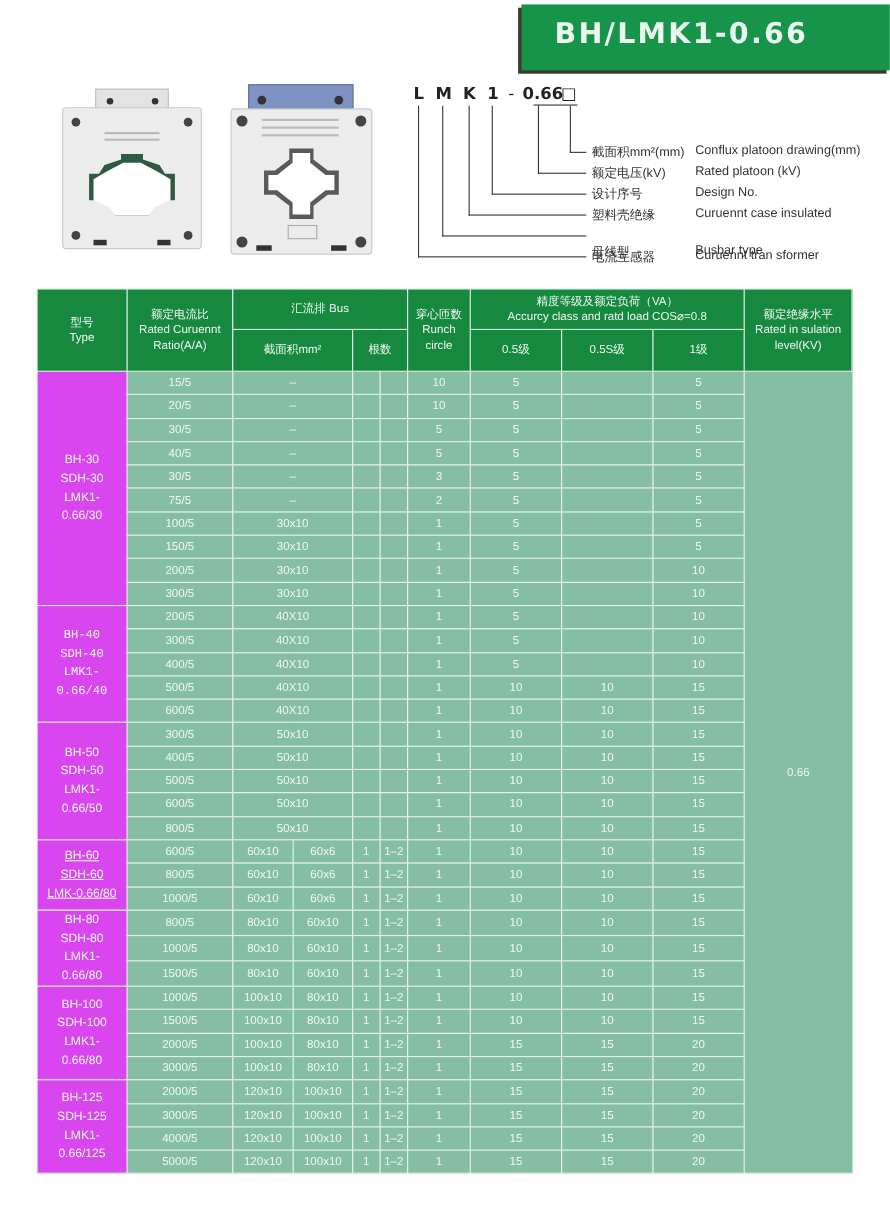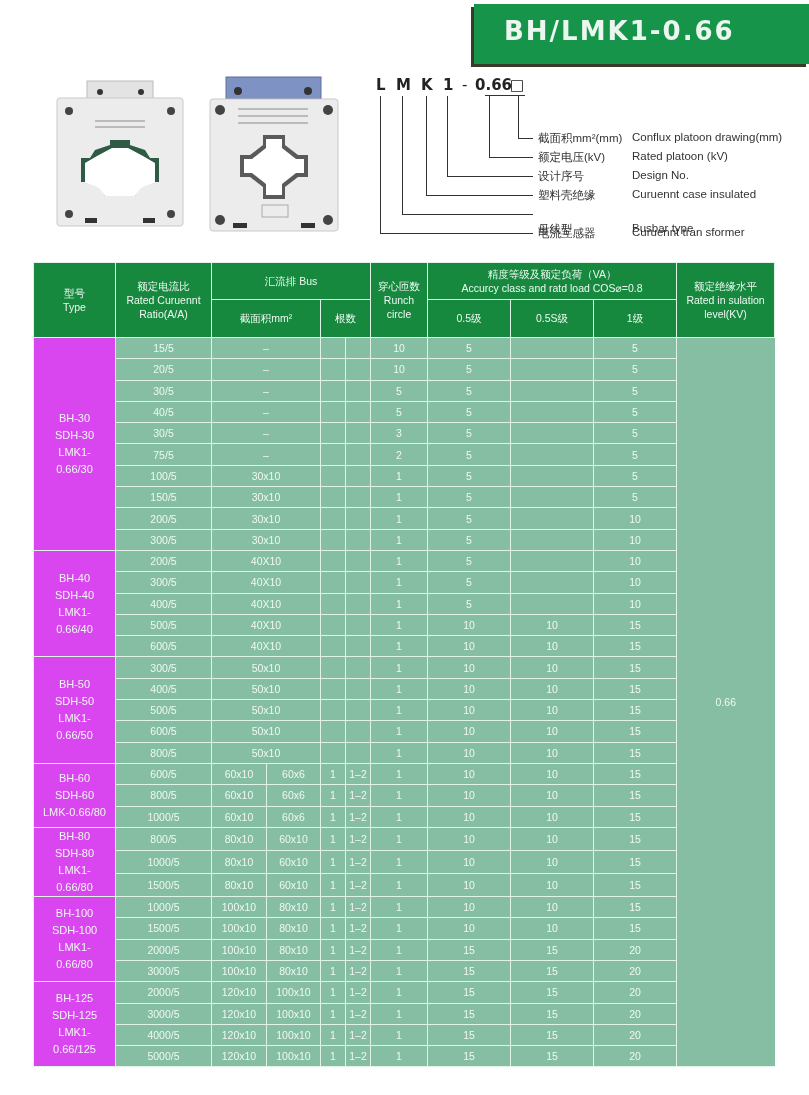--- a/index.html
+++ b/index.html
@@ -237,21 +237,21 @@
         <td>300/5</td>
         <td colspan="2">30x10</td>
         <td></td>
         <td></td>
         <td>1</td>
         <td>5</td>
         <td></td>
         <td>10</td>
       </tr>
       <tr>
-        <td class="type" rowspan="5" style="white-space: pre-line;">BH-40
+        <td class="type" rowspan="5" style="white-space: pre-line; font-family: Liberation Mono, monospace;">BH-40
 SDH-40
 LMK1-
 0.66/40</td>
         <td>200/5</td>
         <td colspan="2">40X10</td>
         <td></td>
         <td></td>
         <td>1</td>
         <td>5</td>
         <td></td>
@@ -345,21 +345,21 @@
         <td>800/5</td>
         <td colspan="2">50x10</td>
         <td></td>
         <td></td>
         <td>1</td>
         <td>10</td>
         <td>10</td>
         <td>15</td>
       </tr>
       <tr>
-        <td class="type" rowspan="3" style="white-space: pre-line;">BH-60
+        <td class="type" rowspan="3" style="white-space: pre-line; text-decoration: underline;">BH-60
 SDH-60
 LMK-0.66/80</td>
         <td>600/5</td>
         <td>60x10</td>
         <td>60x6</td>
         <td>1</td>
         <td>1–2</td>
         <td>1</td>
         <td>10</td>
         <td>10</td>

